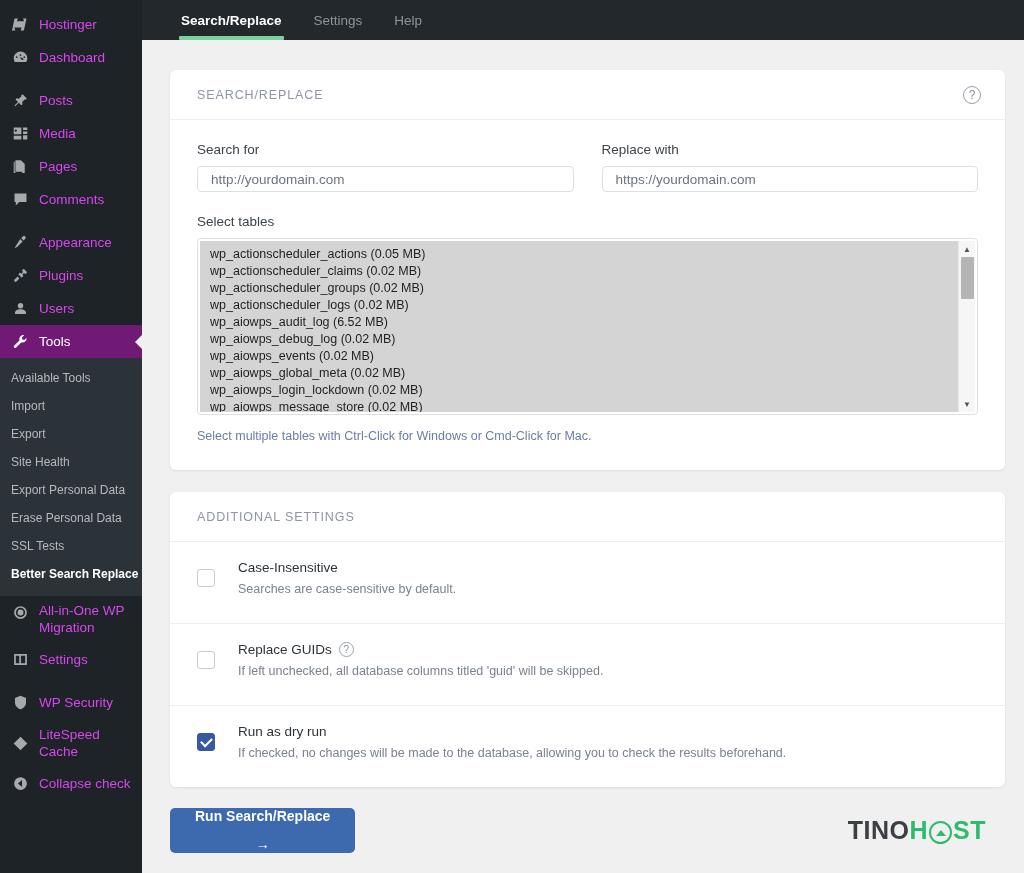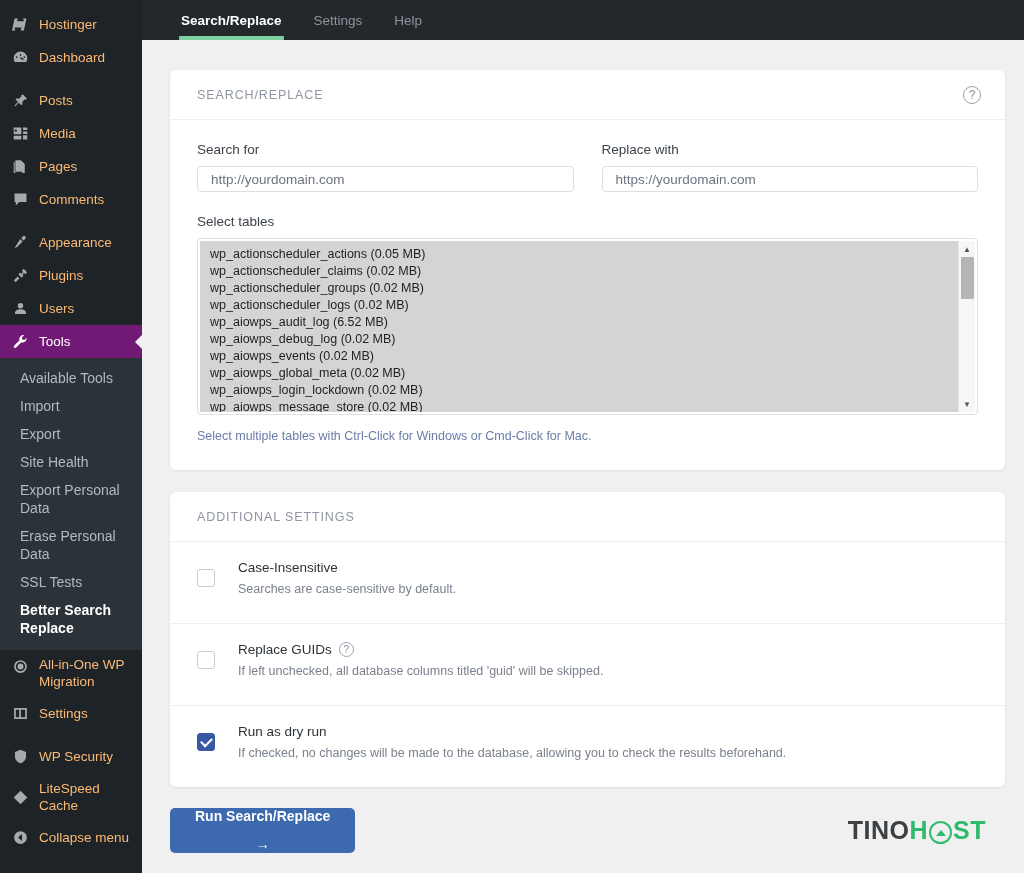--- a/index.html
+++ b/index.html
@@ -17,21 +17,21 @@
     background: #1d2327;
     flex-shrink: 0;
     padding-top: 8px;
     position: relative;
     overflow: hidden;
   }
   .nav-item {
     display: flex; align-items: center;
     gap: 9px;
     padding: 7px 0 7px 11px;
-    color: #fdba74;
+    color: #d946ef;
     font-size: 13.5px;
     line-height: 17px;
     cursor: pointer;
     position: relative;
   }
   .nav-item .nav-ico {
     width: 19px; height: 19px;
     flex-shrink: 0;
     display: flex; align-items: center; justify-content: center;
     color: #a7aaad;
@@ -52,22 +52,22 @@
     border-width: 8px 8px 8px 0;
     border-color: transparent #f0f0f1 transparent transparent;
   }
   .nav-gap { height: 10px; }
 
   .submenu {
     background: #2c3338;
     padding: 6px 0 8px 0;
   }
   .submenu-item {
-    padding: 5px 0 5px 20px;
-    font-size: 14px;
+    padding: 5px 0 5px 11px;
+    font-size: 12px;
     line-height: 18px;
     color: #b4b9be;
     cursor: pointer;
   }
   .submenu-item.current {
     color: #fff;
     font-weight: bold;
   }
   .nav-item.two-line { align-items: flex-start; padding-top: 6px; }
   .nav-item.two-line .nav-ico { margin-top: 1px; }
@@ -462,21 +462,21 @@
       </span>
       <span>LiteSpeed Cache</span>
     </div>
 
     <div class="nav-item">
       <span class="nav-ico">
         <svg width="17" height="17" viewBox="0 0 20 20" fill="currentColor">
             <path d="M10 2.5a7.5 7.5 0 100 15 7.5 7.5 0 000-15zM11.8 6v8L7 10l4.8-4z"></path>
           </svg>
       </span>
-      <span>Collapse menu</span>
+      <span>Collapse check</span>
     </div>
   </div>
 
   <div class="main">
 
     <div class="topbar">
       <div class="tab active">
         <span>Search/Replace</span>
       </div>
       <div class="tab">

